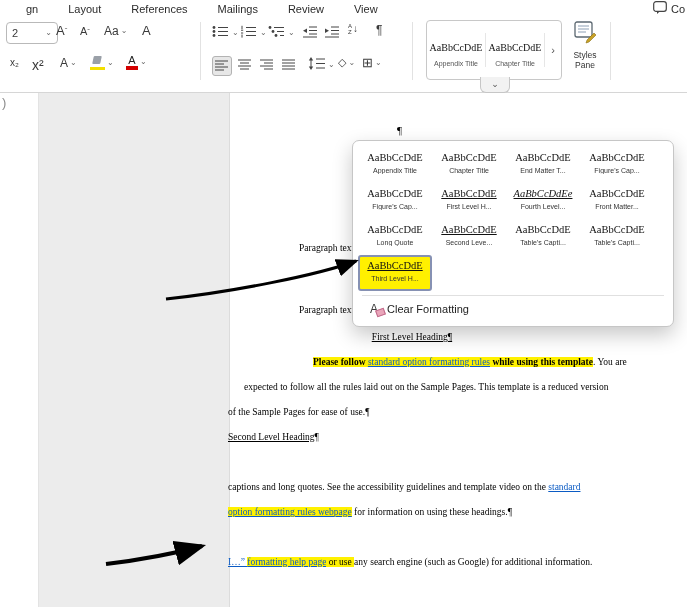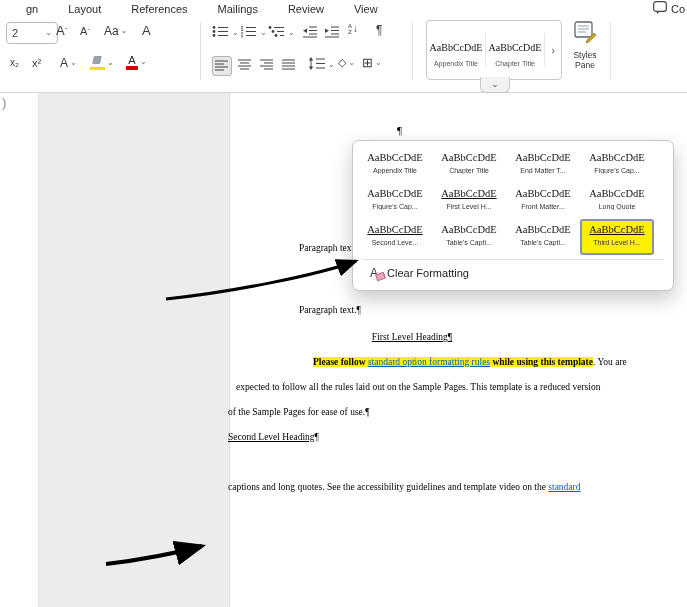--- a/index.html
+++ b/index.html
@@ -123,21 +123,21 @@
         <span class="chev">⌄</span>
       </div>
       <div class="rbtn cf" style="left:142px;top:8px;">
         <span>A</span>
 
       </div>
 
       <div class="rbtn" style="left:10px;top:42px;font-size:10px;">
         <span>x₂</span>
       </div>
-      <div class="rbtn" style="left:32px;top:42px;font-size:11px;">
+      <div class="rbtn" style="left:32px;top:42px;font-size:14px;">
         <span>x²</span>
       </div>
       <div class="rbtn" style="left:60px;top:41px;font-size:12px;">
         <span>A</span>
         <span class="chev">⌄</span>
       </div>
       <div class="rbtn" style="left:90px;top:40px;">
         <span class="hl-pen">
             <span class="nib"></span>
             <span class="bar"></span>
@@ -339,31 +339,37 @@
     <div class="dline" style="left:299px;top:150px;">Paragraph text.¶</div>
     <div class="dline" style="left:299px;top:212px;">Paragraph text.¶</div>
 
     <div class="dline center368" style="top:239px;">
       <span class="u">First Level Heading</span><span>¶</span>
     </div>
 
     <div class="dline" style="left:313px;top:264px;">
       <span class="b hl">Please follow </span><span class="lnk hl">standard option formatting rules</span><span class="b hl"> while using this template</span><span>. You are</span>
     </div>
-    <div class="dline" style="left:236px;top:289px;font-family:Liberation Serif, serif;">expected to follow all the rules laid out on the Sample Pages. This template is a reduced version</div>
+    <div class="dline" style="left:244px;top:289px;font-family:Liberation Serif, serif;">expected to follow all the rules laid out on the Sample Pages. This template is a reduced version</div>
     <div class="dline" style="left:228px;top:314px;">of the Sample Pages for ease of use.¶</div>
 
     <div class="dline" style="left:228px;top:339px;">
       <span class="u">Second Level Heading</span><span>¶</span>
     </div>
 
     <div class="dline" style="left:228px;top:389px;">
       <span>captions and long quotes. See the accessibility guidelines and template video on the </span><span class="lnk">standard</span>
     </div>
-
+    <div class="dline" style="left:228px;top:414px;">
+      <span class="lnk hl">option formatting rules webpage</span><span> for information on using these headings.¶</span>
+    </div>
+
+    <div class="dline" style="left:228px;top:464px;">
+      <span class="lnk">I…” </span><span class="lnk hl">formatting help page</span><span class="hl"> or use </span><span>any search engine (such as Google) for additional information.</span>
+    </div>
   </div>
 
   <div class="panel">
     <div class="pgrid">
       <div class="scell">
         <div class="sprev">AaBbCcDdE</div>
         <div class="slabel">Appendix Title</div>
       </div>
       <div class="scell">
         <div class="sprev">AaBbCcDdE</div>
@@ -377,20 +383,24 @@
         <div class="sprev">AaBbCcDdE</div>
         <div class="slabel">Figure's Cap...</div>
       </div>
       <div class="scell">
         <div class="sprev">AaBbCcDdE</div>
         <div class="slabel">Figure's Cap...</div>
       </div>
       <div class="scell">
         <div class="sprev u">AaBbCcDdE</div>
         <div class="slabel">First Level H...</div>
+      </div>
+      <div class="scell">
+        <div class="sprev i u">AaBbCcDdEe</div>
+        <div class="slabel">Fourth Level...</div>
       </div>
       <div class="scell">
         <div class="sprev">AaBbCcDdE</div>
         <div class="slabel">Front Matter...</div>
       </div>
       <div class="scell">
         <div class="sprev">AaBbCcDdE</div>
         <div class="slabel">Long Quote</div>
       </div>
       <div class="scell">

